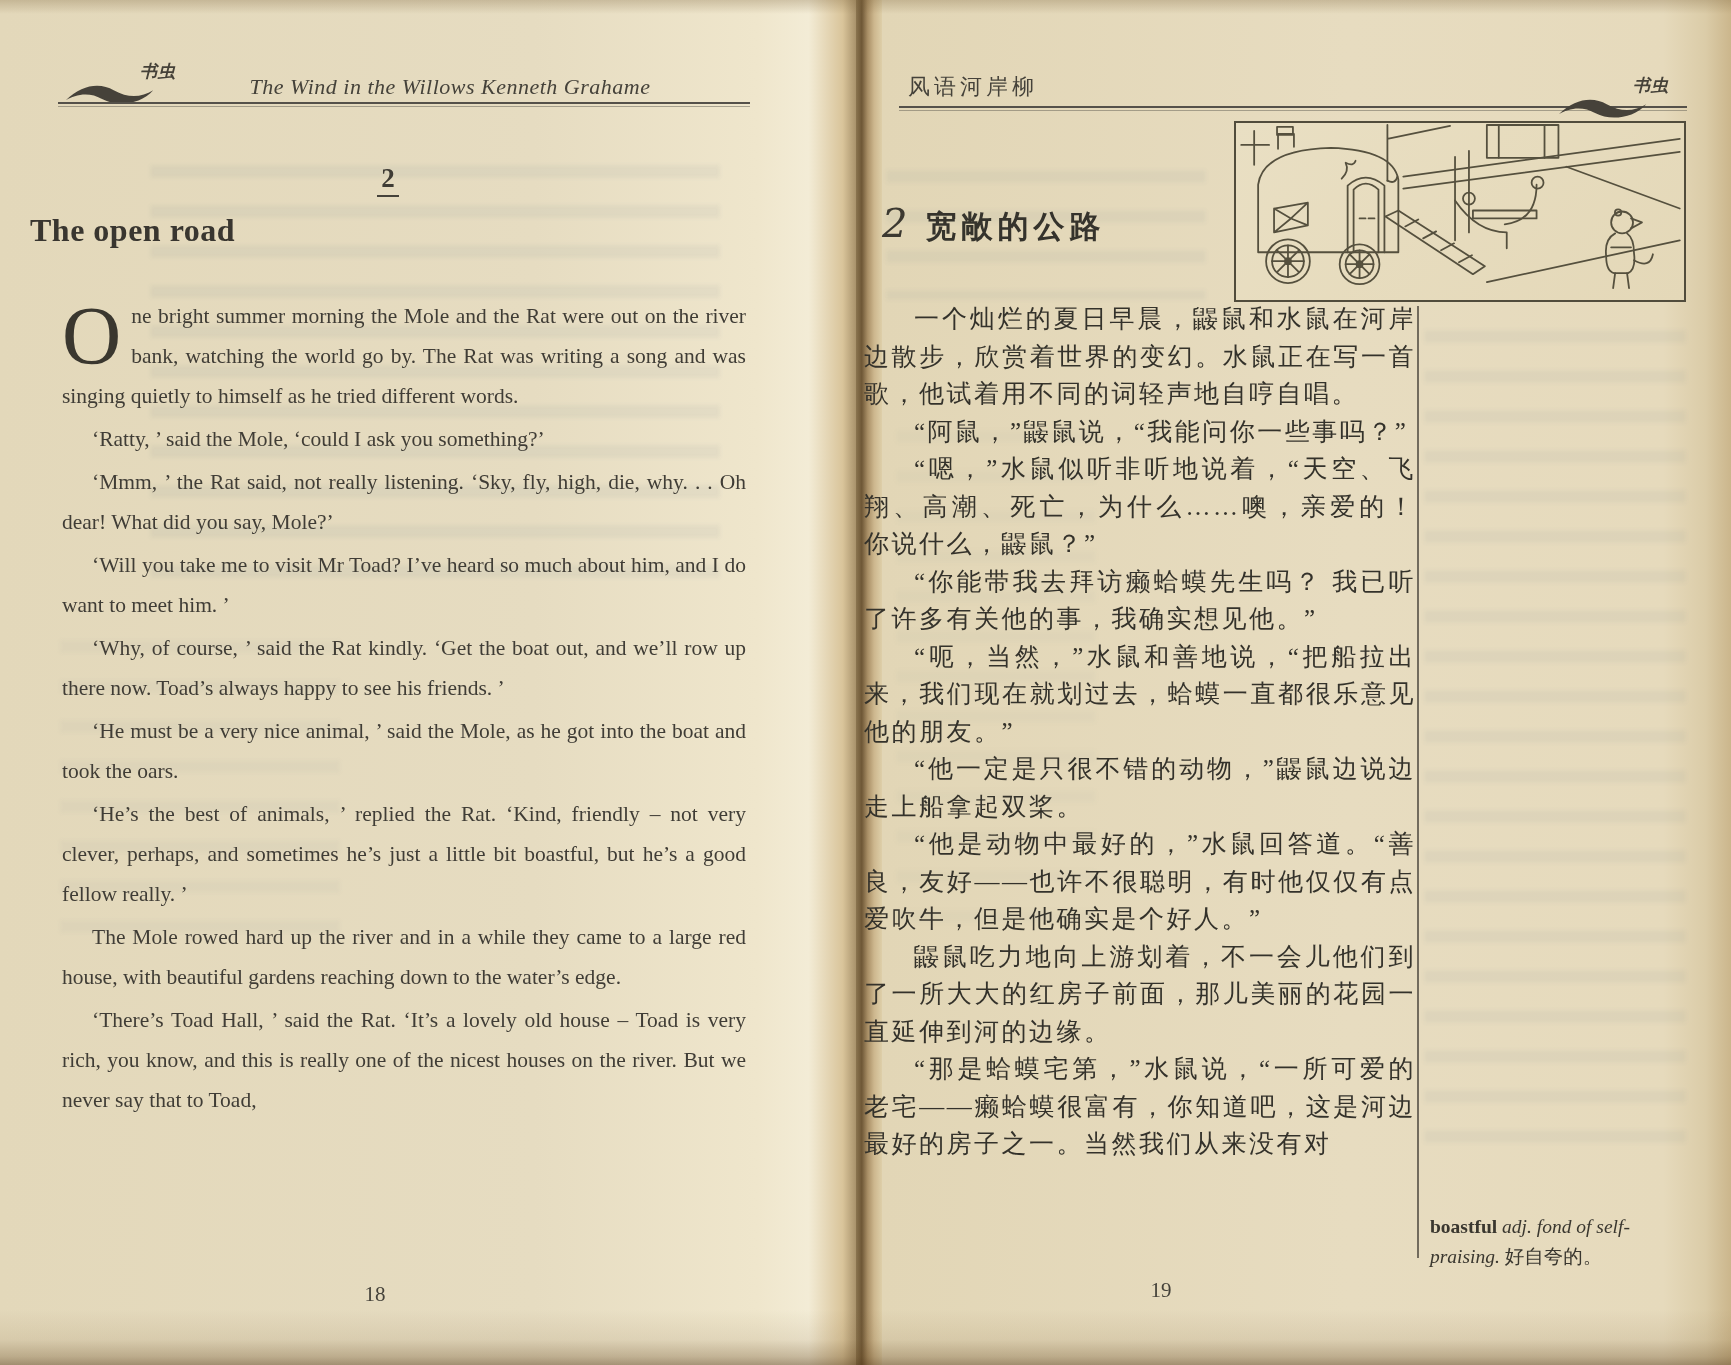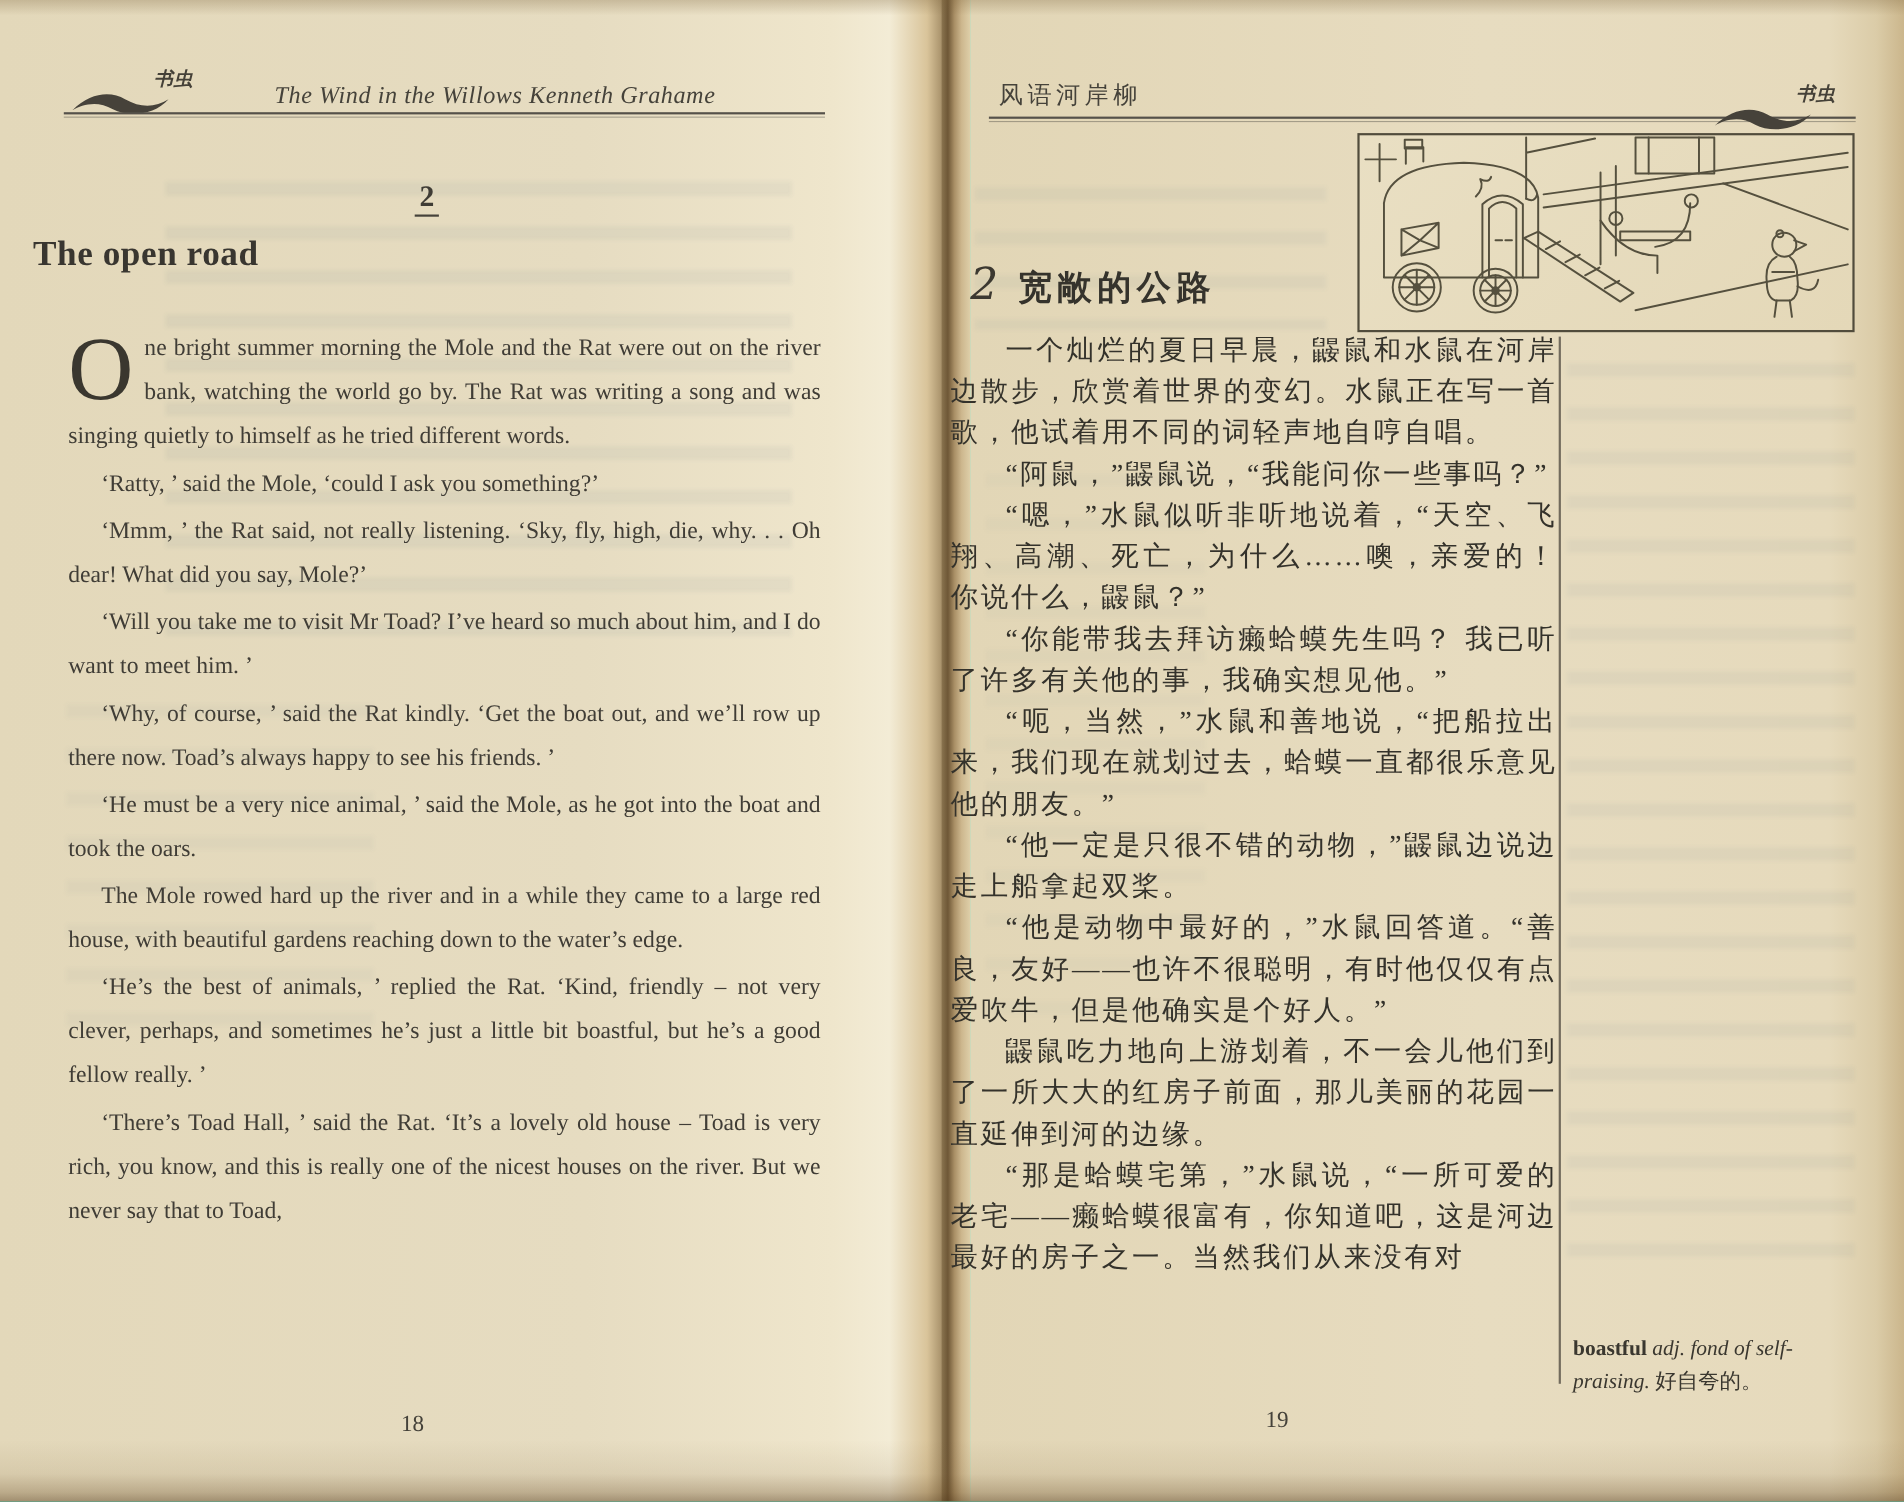--- a/index.html
+++ b/index.html
@@ -56,21 +56,21 @@
   .lp-pagenum{top:1282px;left:0;width:750px;text-align:center;}
 
   
   .rp-running{position:absolute;top:72px;left:52px;font-size:22px;color:#45423a;
     letter-spacing:4px;}
   .rp-rule{top:106px;left:43px;width:788px;}
   .rp-logo{top:76px;right:46px;}
   .illus{position:absolute;top:121px;left:378px;width:452px;height:181px;
     border:2px solid #514c3c;background:linear-gradient(135deg,#e9dfc3,#e4d8b8);box-sizing:border-box;}
   .illus svg{width:100%;height:100%;}
-  .rp-chhead{position:absolute;top:200px;left:26px;white-space:nowrap;margin-top:36px;}
+  .rp-chhead{position:absolute;top:200px;left:26px;white-space:nowrap;}
   .rp-chnum{font-style:italic;font-size:40px;color:#3c3931;padding-right:18px;
     font-family:"DejaVu Serif","Liberation Serif",serif;}
   .rp-chtitle{font-size:31px;font-weight:bold;color:#35332c;letter-spacing:5px;}
   .rp-body{position:absolute;top:300px;left:8px;width:552px;
     font-size:25px;line-height:37.5px;letter-spacing:2.5px;
     text-align:justify;color:#34322b;}
   .rp-body p{margin:0;text-indent:2em;}
   .rule-v{position:absolute;top:306px;left:561px;width:2px;height:952px;
     background:rgba(75,70,60,0.75);}
   .footnote{position:absolute;top:1212px;left:574px;width:256px;
@@ -109,22 +109,22 @@
     <div class="lp-chnum"><span>2</span></div>
     <div class="lp-title">The open road</div>
 
     <div class="lp-body">
       <p class="first"><span class="dropcap">O</span><span>ne bright summer morning the Mole and the Rat were out on the river bank, watching the world go by. The Rat was writing a song and was singing quietly to himself as he tried different words.</span></p>
       <p>‘Ratty, ’ said the Mole, ‘could I ask you something?’</p>
       <p>‘Mmm, ’ the Rat said, not really listening. ‘Sky, fly, high, die, why. . . Oh dear!  What did you say, Mole?’</p>
       <p>‘Will you take me to visit Mr Toad? I’ve heard so much about him, and I do want to meet him. ’</p>
       <p>‘Why, of course, ’ said the Rat kindly. ‘Get the boat out, and we’ll row up there now. Toad’s always happy to see his friends. ’</p>
       <p>‘He must be a very nice animal, ’ said the Mole, as he got into the boat and took the oars.</p>
+      <p>‘He’s the best of animals, ’ replied the Rat. ‘Kind, friendly – not very clever, perhaps, and sometimes he’s just a little bit boastful, but he’s a good fellow really. ’</p>
       <p>The Mole rowed hard up the river and in a while they came to a large red house, with beautiful gardens reaching down to the water’s edge.</p>
-      <p>‘He’s the best of animals, ’ replied the Rat. ‘Kind, friendly – not very clever, perhaps, and sometimes he’s just a little bit boastful, but he’s a good fellow really. ’</p>
       <p>‘There’s Toad Hall, ’ said the Rat. ‘It’s a lovely old house – Toad is very rich, you know, and this is really one of the nicest houses on the river. But we never say that to Toad,</p>
     </div>
 
     <div class="pagenum lp-pagenum">18</div>
   </div>
 
   <div class="page page-right">
 
     <div class="ghost" style="left:30px;top:170px;width:320px;height:130px;opacity:.7"></div>
     <div class="ghost" style="left:568px;top:330px;width:262px;height:840px;opacity:.7"></div>

